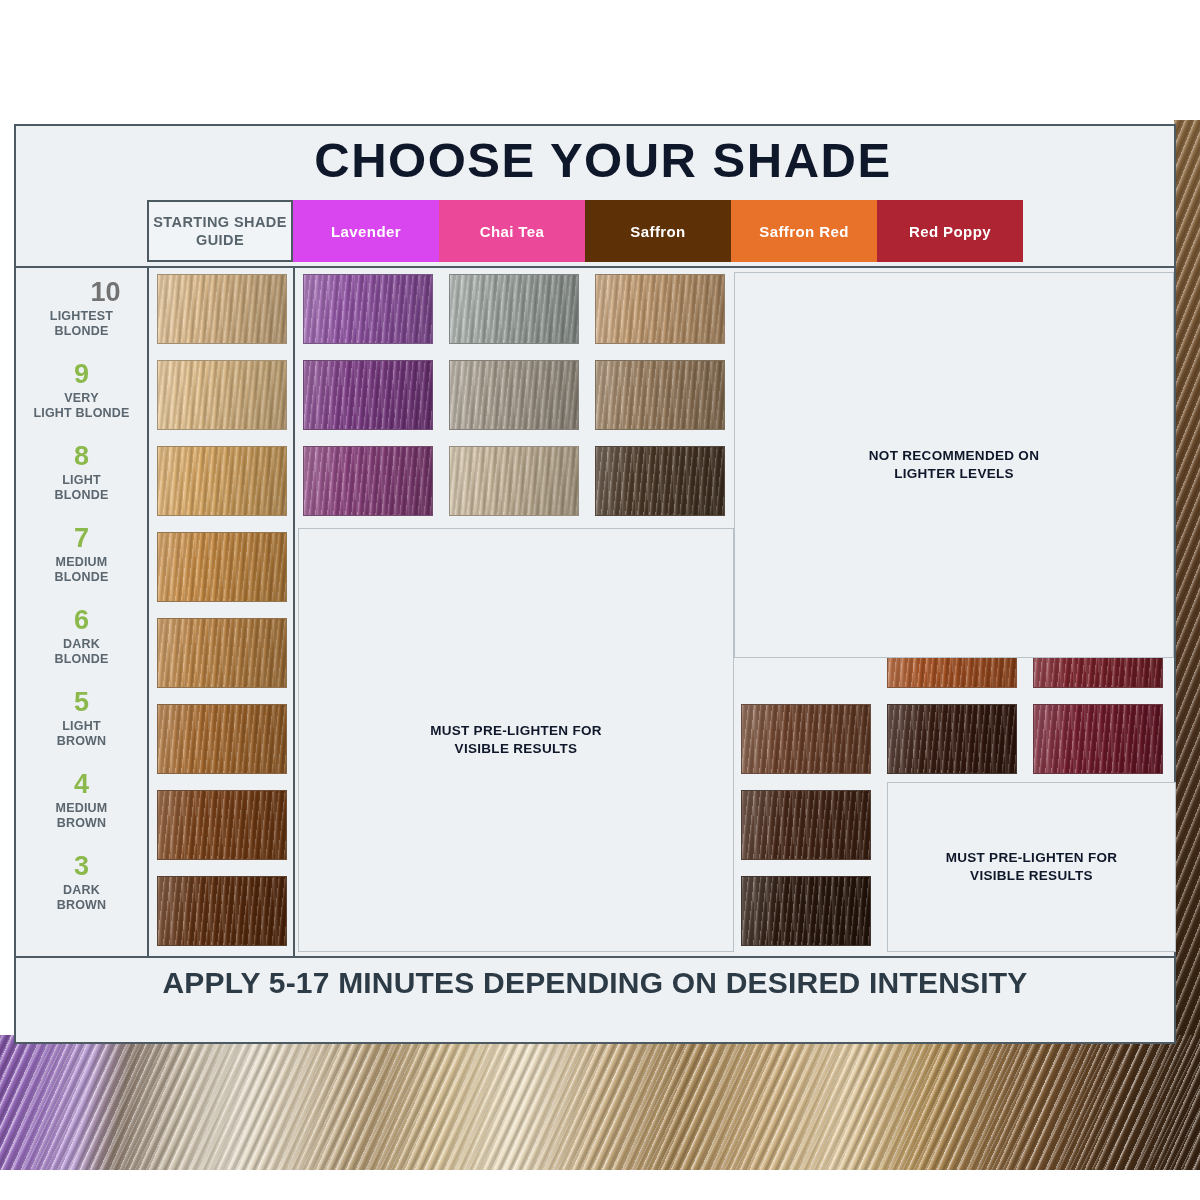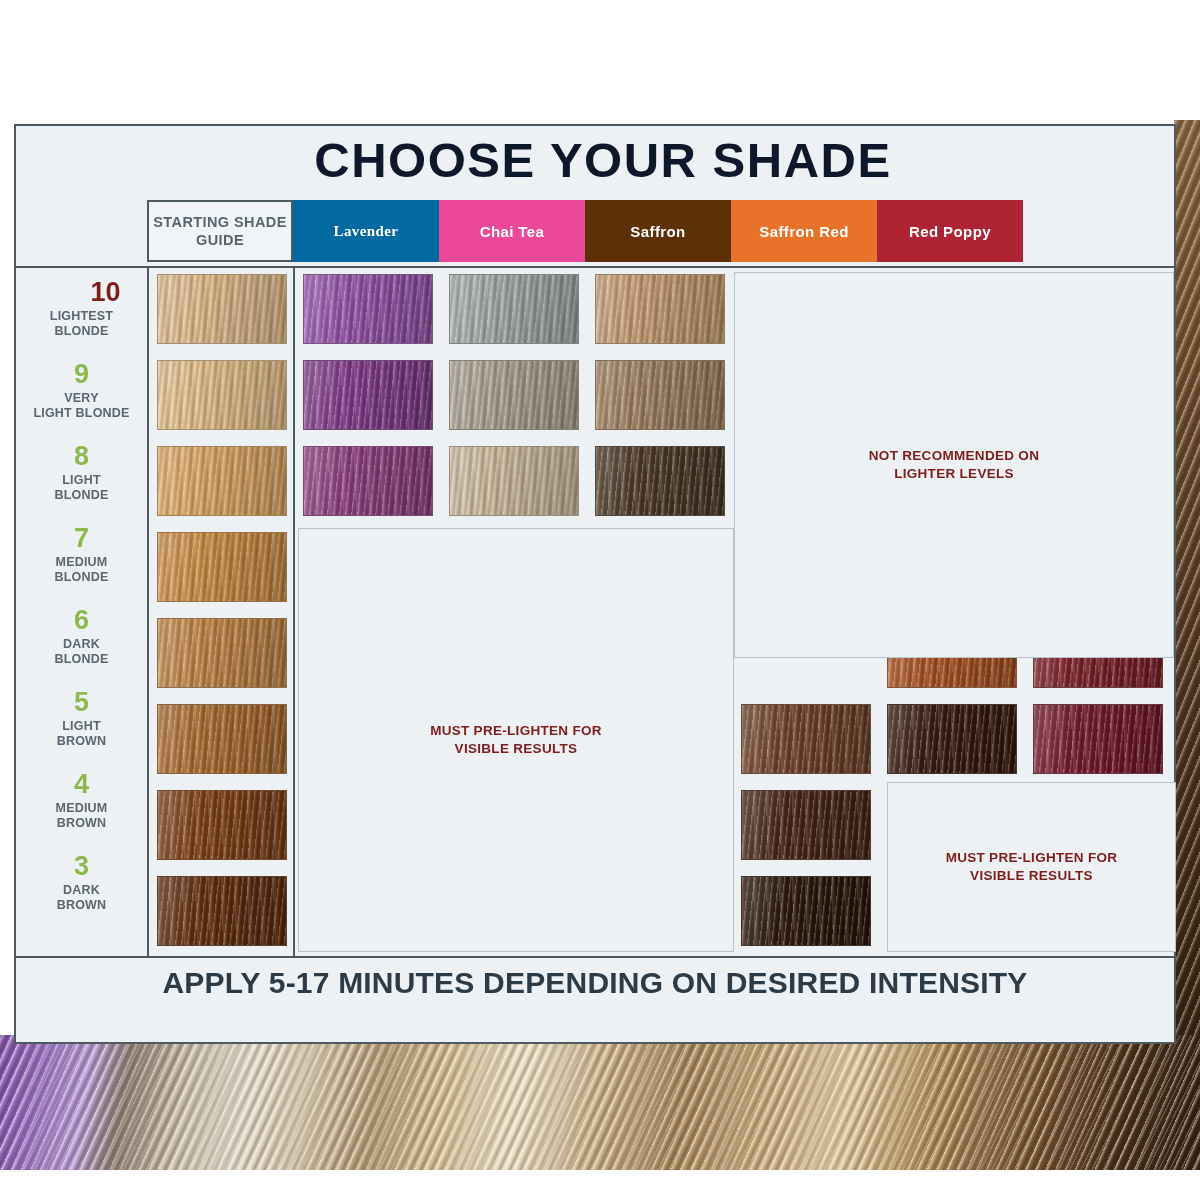--- a/index.html
+++ b/index.html
@@ -258,21 +258,21 @@
     background: #eef1f3;
     border: 1px solid #b9c2c8;
     display: flex;
     align-items: center;
     justify-content: center;
     text-align: center;
     font-size: 13.5px;
     font-weight: bold;
     line-height: 1.35;
     letter-spacing: 0.3px;
-    color: #7f1d1d;
+    color: #0f172a;
     white-space: pre-line;
   }
 </style>
 </head>
 <body>
 
 <div id="stage">
 
   <div class="hair-right">
     <div class="strands"></div>
@@ -282,34 +282,34 @@
     <div class="sheen"></div>
   </div>
 
   <div class="card">
 
     <div class="title">CHOOSE YOUR SHADE</div>
 
     <div class="head-row" id="head-row">
         <div class="head-cell guide">STARTING
 SHADE GUIDE</div>
-        <div class="head-cell" style="background: #0369a1; color: rgb(255, 255, 255); font-family: Liberation Serif, serif;">Lavender</div>
+        <div class="head-cell" style="background: #d946ef; color: rgb(255, 255, 255);">Lavender</div>
         <div class="head-cell" style="background: #ec4899; color: rgb(255, 255, 255);">Chai Tea</div>
         <div class="head-cell" style="background: rgb(94, 48, 6); color: rgb(255, 255, 255);">Saffron</div>
         <div class="head-cell" style="background: rgb(232, 114, 42); color: rgb(255, 255, 255);">Saffron Red</div>
         <div class="head-cell" style="background: rgb(174, 36, 51); color: rgb(255, 255, 255);">Red Poppy</div>
       </div>
 
     <div class="body-rule"></div>
     <div class="col-rule"></div>
     <div class="col-rule2"></div>
 
     <div class="levels" id="levels">
         <div class="level">
-          <div class="num" style="color: #7f1d1d; margin-left: 48px;">10</div>
+          <div class="num" style="color: #737373; margin-left: 48px;">10</div>
           <div class="nm">LIGHTEST
 BLONDE</div>
         </div>
         <div class="level">
           <div class="num" style="color: rgb(140, 185, 75);">9</div>
           <div class="nm">VERY
 LIGHT BLONDE</div>
         </div>
         <div class="level">
           <div class="num" style="color: rgb(140, 185, 75);">8</div>

